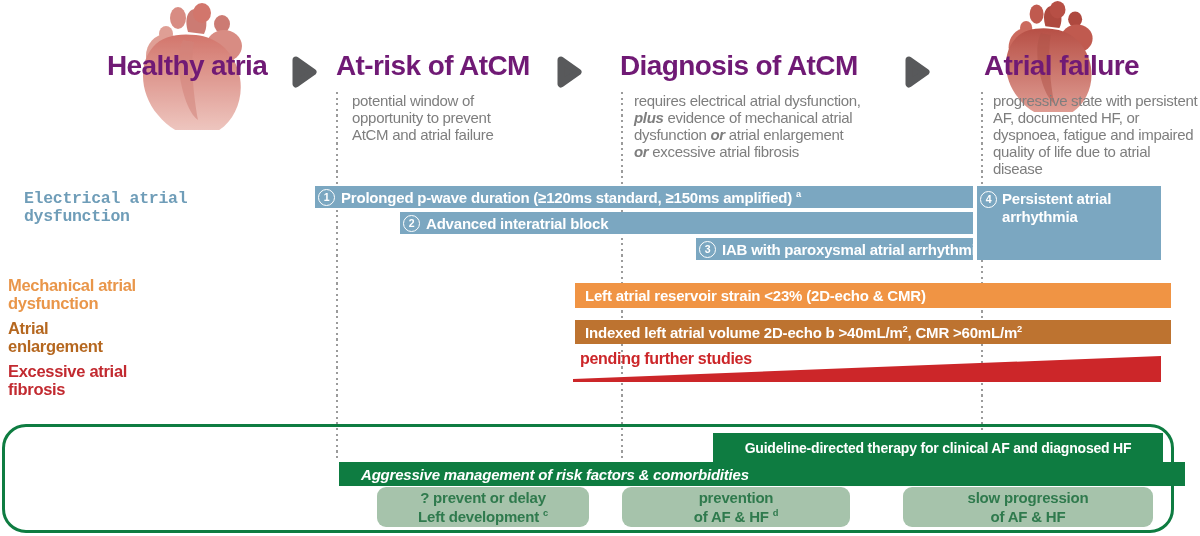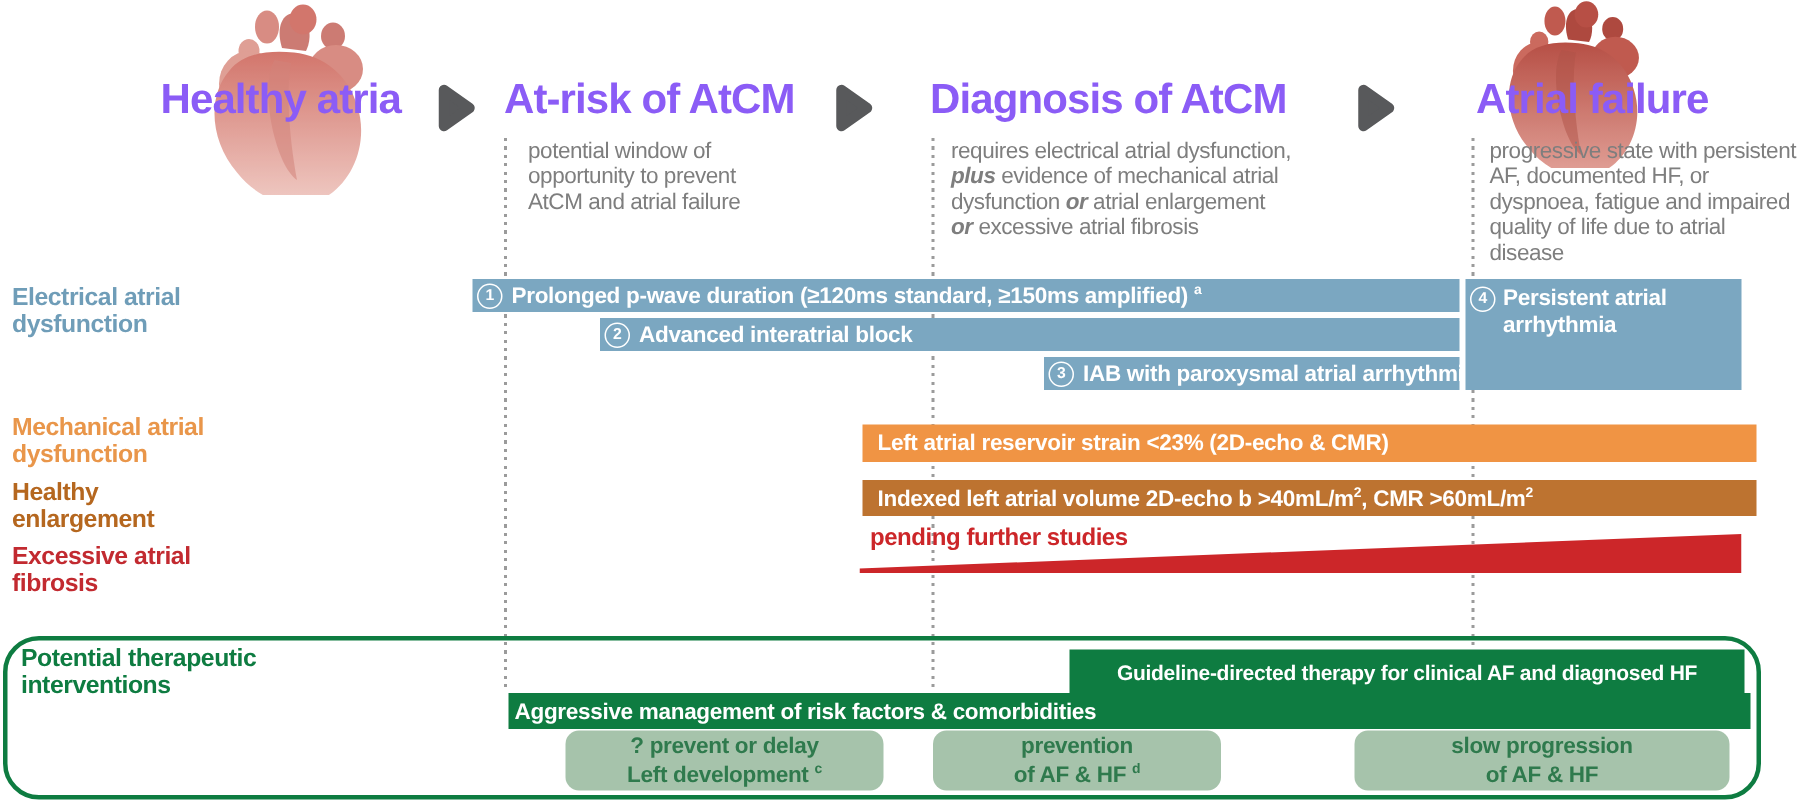--- a/index.html
+++ b/index.html
@@ -5,21 +5,21 @@
   html,body{margin:0;padding:0;background:#ffffff;}
   .canvas{
     position:relative;width:1200px;height:536px;background:#fff;overflow:hidden;
     font-family:"Liberation Sans", sans-serif;
   }
   .abs{position:absolute;}
   
   .heart{z-index:0;}
   
   .stage-title{
-    z-index:3;font-size:28px;font-weight:bold;color:#8b5cf6;letter-spacing:-0.6px;white-space:nowrap;
+    z-index:3;font-size:28px;font-weight:bold;color:#701a75;letter-spacing:-0.6px;white-space:nowrap;
   }
   .chevron{z-index:3;}
   .stage-desc{
     z-index:3;font-size:15px;line-height:1.14;color:var(--gray_text,#7e7e7e);
     letter-spacing:-0.3px;white-space:pre-line;
   }
   
   .dotline{
     z-index:1;width:2px;top:92px;height:369px;
     background-image:repeating-linear-gradient(to bottom, #9b9b9b 0 2.2px, transparent 2.2px 5.6px);
@@ -35,21 +35,21 @@
   .lbl-interventions{color:var(--green_dark,#0e7c41);}
   
   .bar{
     z-index:2;display:flex;align-items:center;gap:6px;
     color:#fff;font-weight:bold;font-size:15px;letter-spacing:-0.2px;white-space:nowrap;
   }
   .bar-blue{background:var(--blue,#7ba7c1);padding-left:3px;}
   .bar-orange{background:var(--orange,#f09444);padding-left:10px;}
   .bar-brown{background:var(--brown,#bd7330);padding-left:10px;}
   .bar-green{background:var(--green_dark,#0e7c41);}
-  .bar-green.left-pad{padding-left:4px;}
+  .bar-green.left-pad{padding-left:22px;font-style:italic;}
   .bar-green.centered{justify-content:center;font-size:14px;}
   .block-blue{
     z-index:2;background:var(--blue,#7ba7c1);display:flex;align-items:flex-start;gap:5px;
     color:#fff;font-weight:bold;font-size:15px;letter-spacing:-0.2px;padding:4px 0 0 3px;
   }
   .block-blue .two-line{white-space:pre-line;line-height:1.18;}
   .numcircle{
     flex:none;width:15px;height:15px;border:1.8px solid #fff;border-radius:50%;
     display:inline-flex;align-items:center;justify-content:center;
     font-size:10.5px;font-weight:bold;color:#fff;margin-top:0.5px;
@@ -140,25 +140,25 @@
 </span><span class="seg-bi">or</span><span> excessive atrial fibrosis</span></div>
   <div class="abs stage-desc" style="left:993px;top:92px;width:210px;">progressive state with persistent
 AF, documented HF, or
 dyspnoea, fatigue and impaired
 quality of life due to atrial disease</div>
 
   <div class="abs dotline" style="left:336px;"></div>
   <div class="abs dotline" style="left:621px;"></div>
   <div class="abs dotline" style="left:981px;"></div>
 
-  <div class="abs row-label lbl-electrical" style="left:8px;top:190px;">Electrical atrial
+  <div class="abs row-label lbl-electrical" style="left:24px;top:190px;font-family:Liberation Mono, monospace;">Electrical atrial
 dysfunction</div>
   <div class="abs row-label lbl-mechanical" style="left:8px;top:277px;">Mechanical atrial
 dysfunction</div>
-  <div class="abs row-label lbl-enlargement" style="left:8px;top:320px;">Healthy
+  <div class="abs row-label lbl-enlargement" style="left:8px;top:320px;">Atrial
 enlargement</div>
   <div class="abs row-label lbl-fibrosis" style="left:8px;top:363px;">Excessive atrial
 fibrosis</div>
 
   <div class="abs bar bar-blue" style="left:315px;top:186px;width:655px;height:22px;">
     <span class="numcircle">1</span>
     <span><span>Prolonged p-wave duration (≥120ms standard, ≥150ms amplified) </span><span class="seg-sup">a</span></span>
   </div>
   <div class="abs bar bar-blue" style="left:400px;top:212px;width:570px;height:22px;">
     <span class="numcircle">2</span>
@@ -181,35 +181,33 @@
   <div class="abs bar bar-brown" style="left:575px;top:320px;width:586px;height:24px;">
     <span><span>Indexed left atrial volume 2D-echo b &gt;40mL/m</span><span class="seg-sup">2</span><span>, CMR &gt;60mL/m</span><span class="seg-sup">2</span></span>
   </div>
 
   <div class="abs pending-label" style="left:580px;top:350px;text-align:center;">pending further studies</div>
   <svg class="abs wedge" style="left:573px;top:354px;" width="588" height="30" viewBox="0 0 588 30" preserveAspectRatio="none">
     <polygon points="0,25 588,2 588,28 0,28" fill="var(--red,#cc2629)"></polygon>
   </svg>
 
   <div class="abs interventions-box" style="left:2px;top:424px;width:1172px;height:109px;"></div>
-  <div class="abs row-label lbl-interventions" style="left:14px;top:431px;">Potential therapeutic
-interventions</div>
 
   <div class="abs bar bar-green centered" style="left:713px;top:433px;width:450px;height:29px;">
     <span>Guideline-directed therapy for clinical AF and diagnosed HF</span>
   </div>
   <div class="abs bar bar-green left-pad" style="left:339px;top:462px;width:824px;height:24px;">
     <span>Aggressive management of risk factors &amp; comorbidities</span>
   </div>
 
   <div class="abs soft-box" style="left:377px;top:487px;width:212px;height:40px;">
     <span>? prevent or delay</span>
     <span><span>Left development </span><span class="seg-sup">c</span></span>
   </div>
-  <div class="abs soft-box" style="left:622px;top:487px;width:192px;height:40px;">
+  <div class="abs soft-box" style="left:622px;top:487px;width:228px;height:40px;">
     <span>prevention</span>
     <span><span>of AF &amp; HF </span><span class="seg-sup">d</span></span>
   </div>
   <div class="abs soft-box" style="left:903px;top:487px;width:250px;height:40px;">
     <span>slow progression</span>
     <span><span>of AF &amp; HF</span></span>
   </div>
 
 </div>
 

